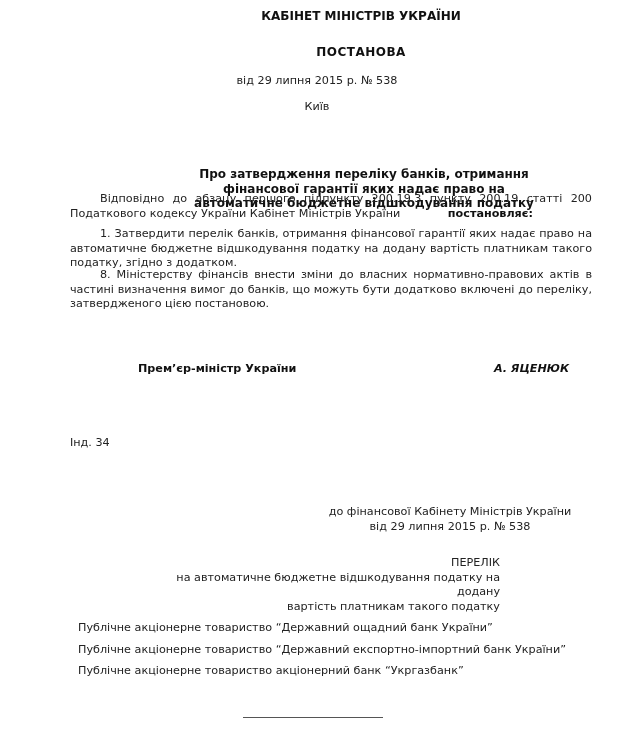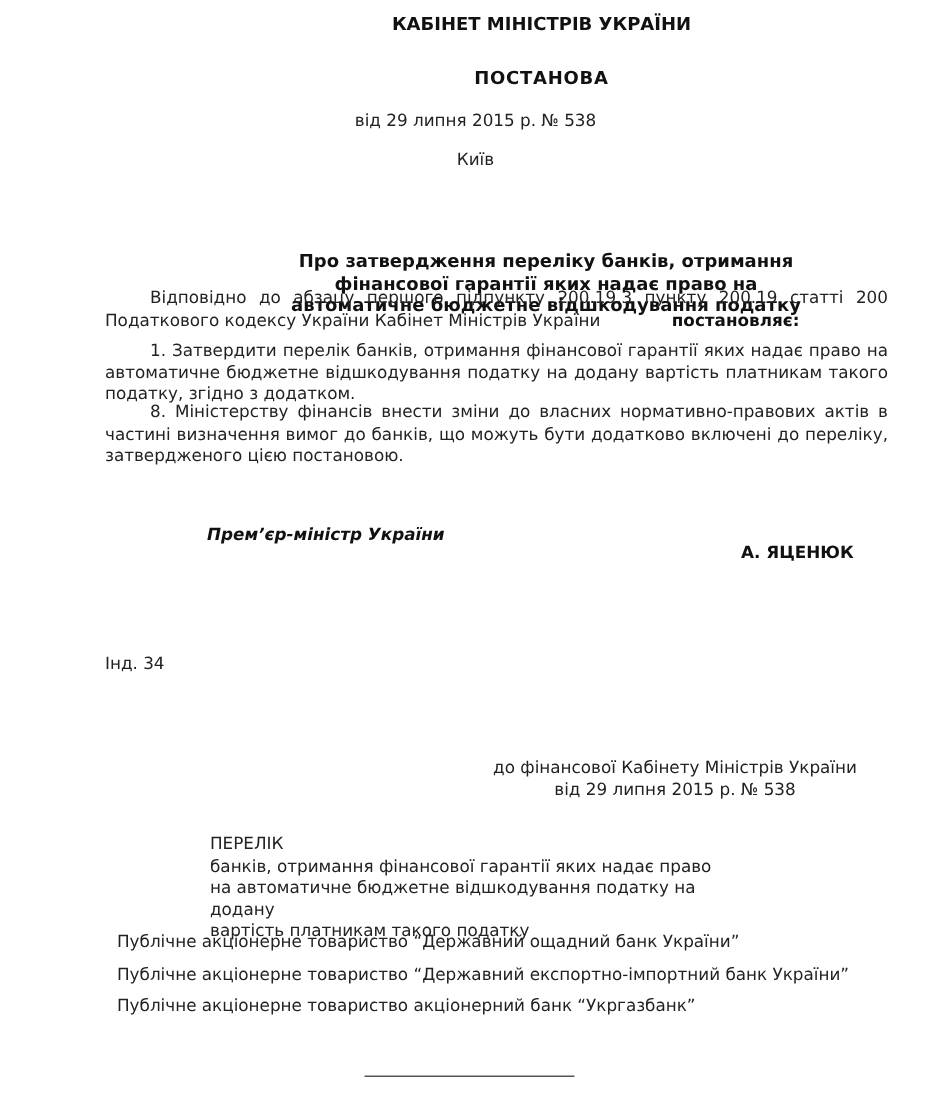--- a/index.html
+++ b/index.html
@@ -12,25 +12,25 @@
   .b { font-weight: bold; color: #111; padding-left: 44px; }
   .title1 { top: 9px; font-size: 12px; }
   .title2 { top: 45px; font-size: 12px; letter-spacing: 0.5px; }
   .date { top: 74px; }
   .city { top: 100px; }
   .subject { top: 126px; left: 150px; width: 340px; text-align: center; font-size: 12px; line-height: 14.5px; margin-top: 41px; }
   .para { left: 70px; width: 522px; line-height: 14.7px; text-align: justify; text-indent: 30px; }
   .p1 { top: 192px; }
   .p2 { top: 227px; }
   .p3 { top: 268px; }
-  .sign-left { top: 350px; left: 94px; font-style: italic; }
-  .sign-right { top: 362px; left: 450px; }
+  .sign-left { top: 362px; left: 94px; }
+  .sign-right { top: 362px; left: 450px; font-style: italic; }
   .ind { top: 436px; left: 70px; }
   .annex { top: 505px; left: 300px; width: 300px; text-align: center; line-height: 14.5px; }
-  .perelik { top: 556px; left: 140px; width: 360px; text-align: left; line-height: 14.5px; }
+  .perelik { top: 556px; left: 140px; width: 360px; text-align: right; line-height: 14.5px; }
   .banks { top: 621px; left: 78px; }
   .bank { height: 21.5px; line-height: 14px; }
   .rule { top: 717px; left: 243px; width: 140px; height: 0; border-top: 1px solid #555; }
 </style>
 </head>
 <body>
 
 <div class="abs center title1 b">КАБІНЕТ МІНІСТРІВ УКРАЇНИ</div>
 <div class="abs center title2 b">ПОСТАНОВА</div>
 <div class="abs center date">від 29 липня 2015 р. № 538</div>
@@ -53,21 +53,20 @@
 
 <div class="abs ind">Інд. 34</div>
 
 <div class="abs annex">
   <div>до фінансової Кабінету Міністрів України</div>
   <div>від 29 липня 2015 р. № 538</div>
 </div>
 
 <div class="abs perelik">
   <div>ПЕРЕЛІК</div>
-  <div>банків, отримання фінансової гарантії яких надає право</div>
   <div>на автоматичне бюджетне відшкодування податку на додану</div>
   <div>вартість платникам такого податку</div>
 </div>
 
 <div class="abs banks">
   <div class="bank">Публічне акціонерне товариство “Державний ощадний банк України”</div>
   <div class="bank">Публічне акціонерне товариство “Державний експортно-імпортний банк України”</div>
   <div class="bank">Публічне акціонерне товариство акціонерний банк “Укргазбанк”</div>
 </div>
 

